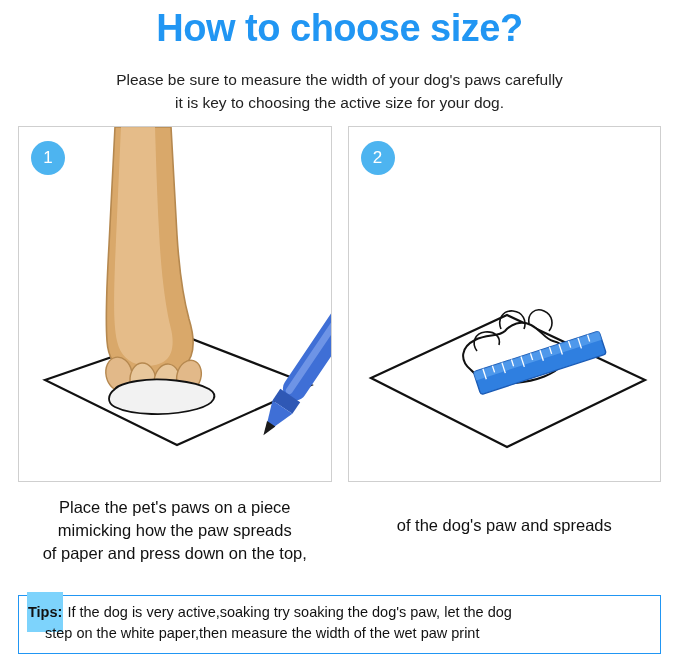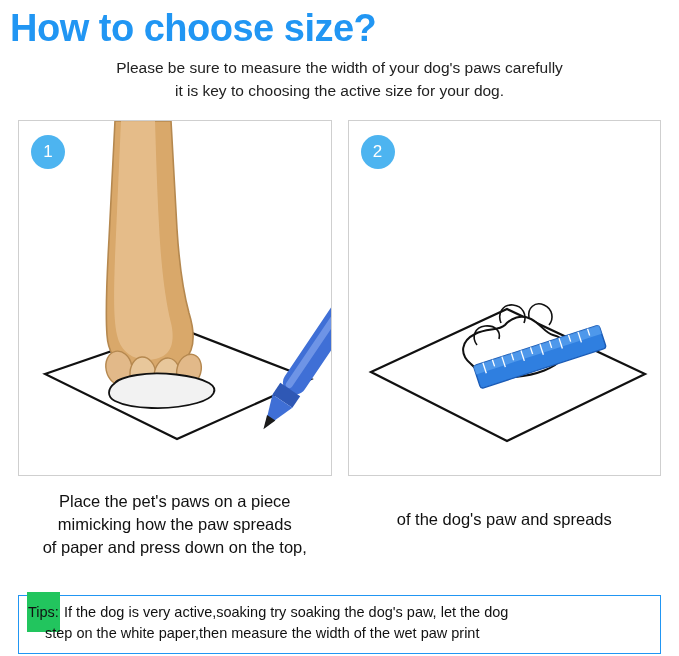--- a/index.html
+++ b/index.html
@@ -16,34 +16,34 @@
     overflow: hidden;
   }
   .page {
     width: 679px;
     height: 656px;
     position: relative;
     box-sizing: border-box;
     padding: 0 10px;
   }
   .title {
-    text-align: left;
+    text-align: center;
     color: #2196f3;
     font-size: 38px;
     font-weight: bold;
     letter-spacing: -0.5px;
-    margin: 6px 0 4px 0;
+    margin: 6px 0 16px 0;
     line-height: 1.2;
   }
   .subtitle {
     text-align: center;
     font-size: 15.5px;
     color: #222;
     line-height: 1.5;
-    margin: 0 auto 18px auto;
+    margin: 0 auto 12px auto;
     width: 560px;
   }
   .panels {
     display: flex;
     justify-content: space-between;
     gap: 16px;
     padding: 0 8px;
     box-sizing: border-box;
   }
   .panel {
@@ -100,22 +100,22 @@
     right: 18px;
     bottom: 8px;
     border: 1px solid #2196f3;
     box-sizing: border-box;
     padding: 6px 8px 8px 8px;
     font-size: 14.5px;
     line-height: 1.5;
     color: #111;
   }
   .tips-label {
-    background: #22c55e;
-    font-weight: normal;
+    background: #7dd3fc;
+    font-weight: bold;
     padding: 12px 1px;
   }
   .tips-line2 {
     display: block;
     padding-left: 18px;
   }
 </style>
 </head>
 <body>
 

